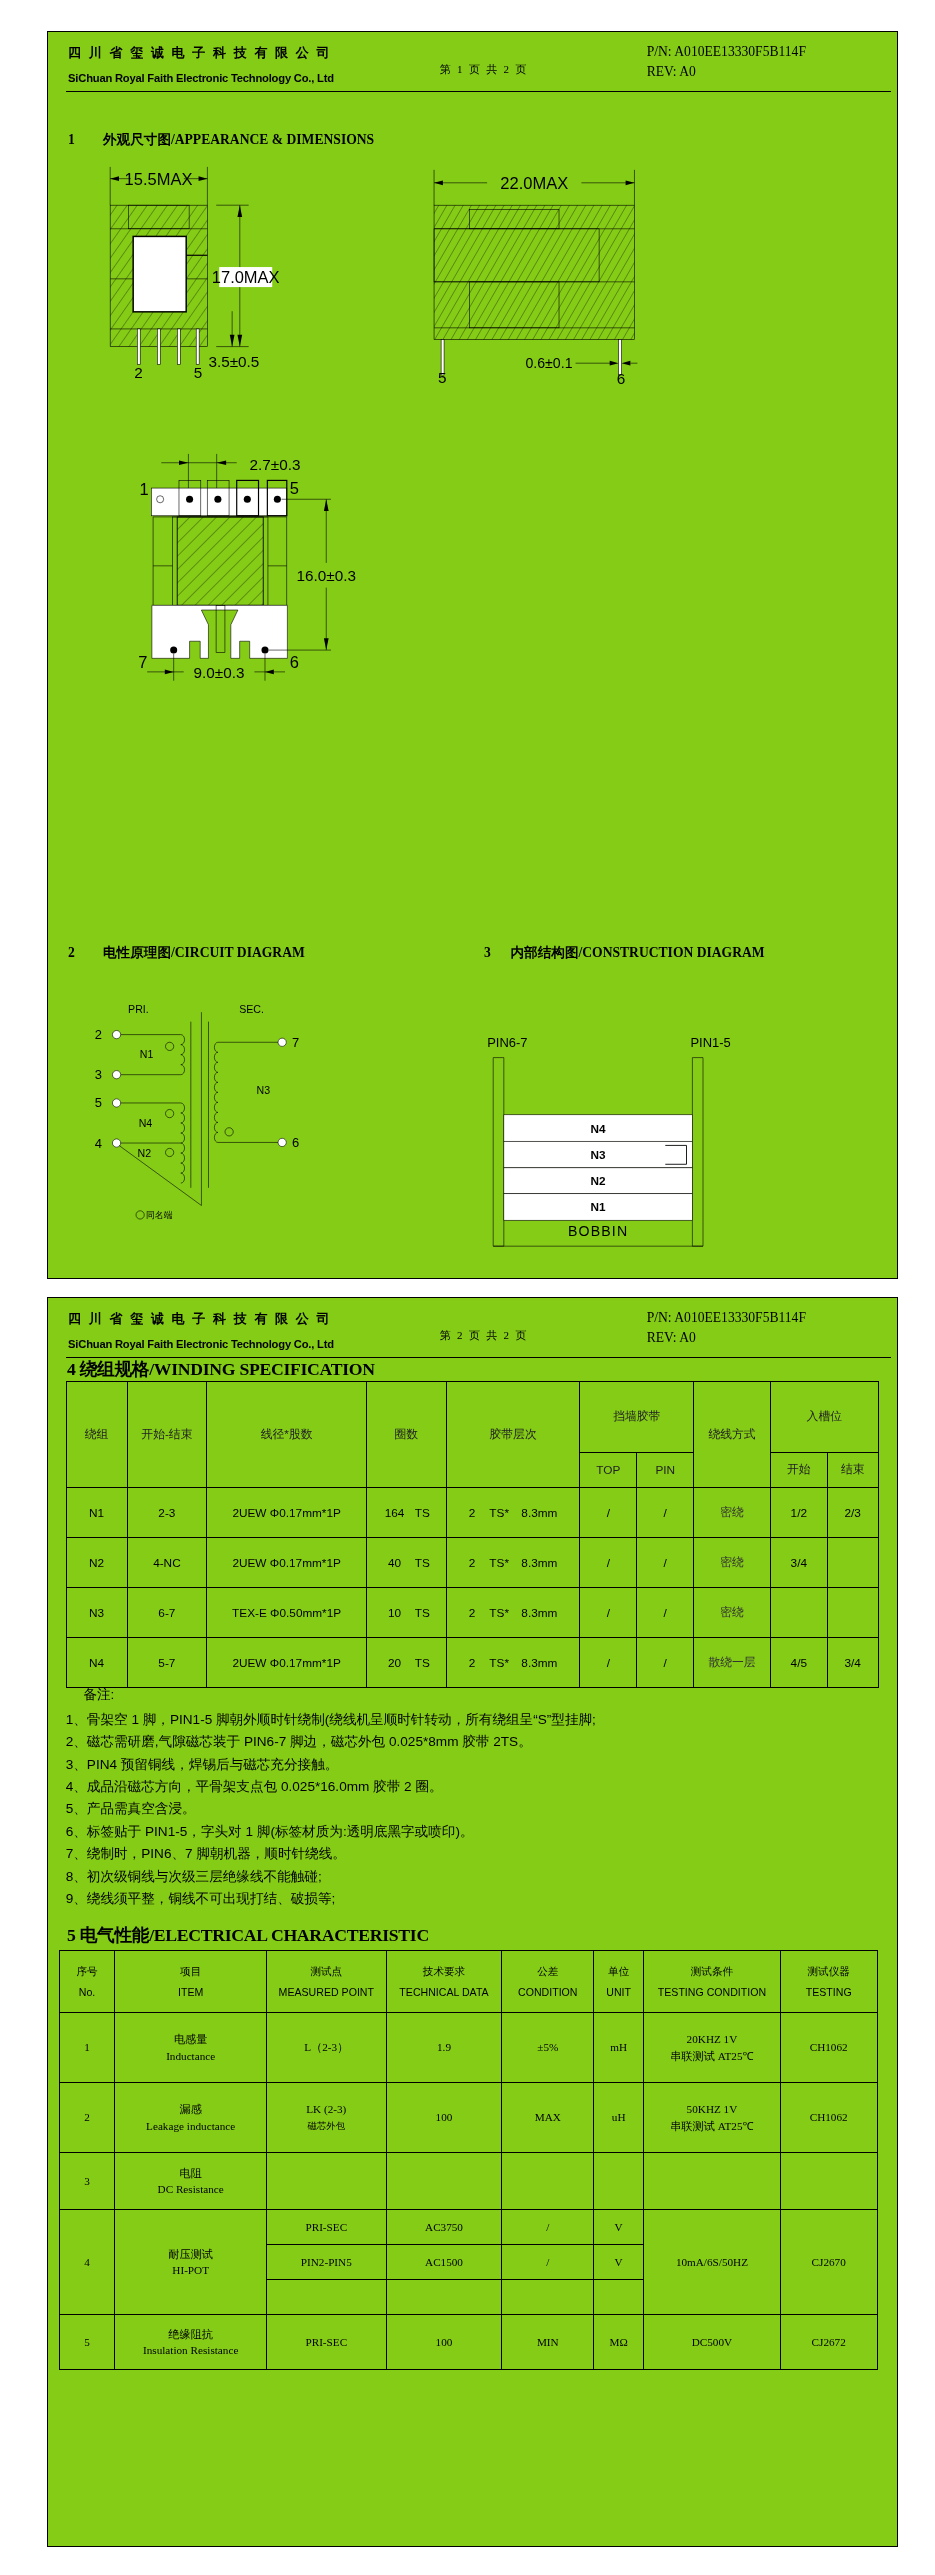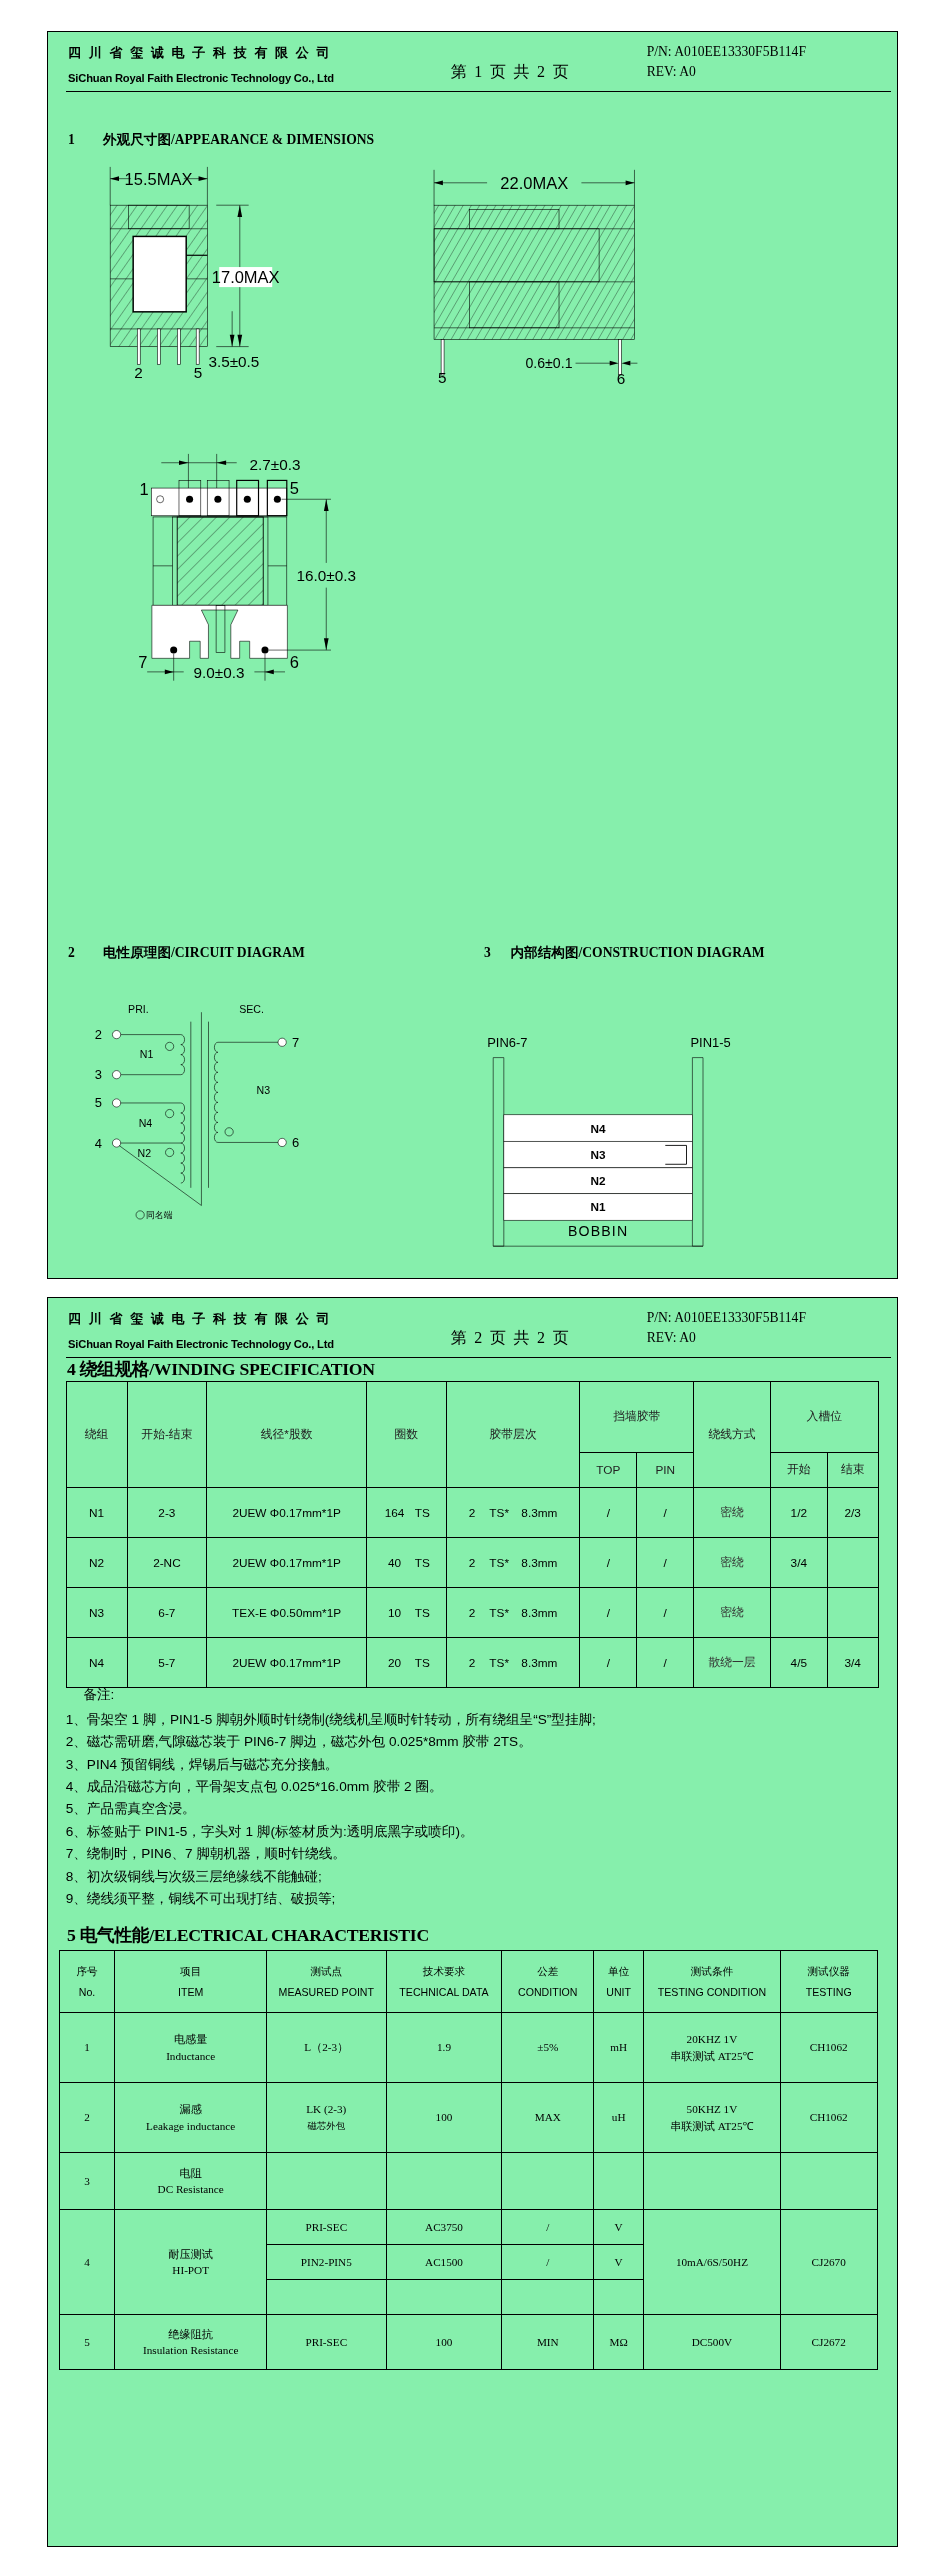--- a/index.html
+++ b/index.html
@@ -1,23 +1,23 @@
 <!DOCTYPE html>
 <html style="font-size:9.4px"><head>
 <meta charset="utf-8">
 <style>
   html, body { margin:0; padding:0; background:#ffffff; }
   body { width:935px; height:2576px; position:relative; font-family:"Liberation Serif", serif; color:#000; }
-  .page { position:absolute; left:47px; width:851px; border:0.9px solid #000; box-sizing:border-box; background:#86efac; }
+  .page { position:absolute; left:47px; width:851px; border:0.9px solid #000; box-sizing:border-box; background:#84cc16; }
   #page1 { top:31px; height:1248px; }
   #page2 { top:1297px; height:1250px; }
   .hdr { position:absolute; left:17.7px; right:5.9px; top:0; height:59px; border-bottom:1.8px solid #000; }
   .hdr-cn { position:absolute; left:2.4px; top:11.8px; font-family:"Liberation Serif", serif; font-weight:bold; font-size:13px; letter-spacing:7.7px; }
   .hdr-en { position:absolute; left:2.4px; top:40px; font-family:"Liberation Sans", sans-serif; font-weight:bold; font-size:11.2px; letter-spacing:-0.2px; }
-  .hdr-page { position:absolute; left:374px; top:29.5px; font-size:16px; letter-spacing:1.8px;margin-left:11px; }
+  .hdr-page { position:absolute; left:374px; top:29.5px; font-size:11px; letter-spacing:1.8px; }
   .hdr-pn { position:absolute; left:581px; top:11.8px; font-size:13.6px; }
   .hdr-rev { position:absolute; left:581px; top:32px; font-size:13.6px; }
   .sec-title { position:absolute; font-family:"Liberation Serif", serif; font-weight:bold; font-size:13.6px; white-space:nowrap; }
   .sec-title .num { display:inline-block; width:35px; }
   .big-title { font-size:17.7px; letter-spacing:-0.3px; }
   svg text { font-family:"Liberation Sans", sans-serif; }
   table.spec { position:absolute; border-collapse:collapse; font-family:"Liberation Sans", sans-serif; font-size:11.8px; }
   table.spec td, table.spec th { border:0.9px solid #000; text-align:center; font-weight:normal; padding:0; }
   table.spec th { color:#222; }
   .notes { position:absolute; left:17.7px; top:374px; font-family:"Liberation Sans", sans-serif; font-size:13.6px; line-height:22.4px; }
@@ -296,21 +296,21 @@
           <td><span style="display:inline-block;width:32px">164</span><span style="display:inline-block;width:23.6px">TS</span></td>
           <td><span style="display:inline-block;width:20.6px;text-align:left">2</span><span style="display:inline-block;width:32px;text-align:left">TS*</span><span>8.3mm</span></td>
           <td><span>/</span></td>
           <td><span>/</span></td>
           <td><span style="color:#333">密绕</span></td>
           <td><span>1/2</span></td>
           <td><span>2/3</span></td>
         </tr>
         <tr style="height: 50px;">
           <td><span>N2</span></td>
-          <td><span>2-NC</span></td>
+          <td><span>4-NC</span></td>
           <td><span>2UEW Φ0.17mm*1P</span></td>
           <td><span style="display:inline-block;width:32px">40</span><span style="display:inline-block;width:23.6px">TS</span></td>
           <td><span style="display:inline-block;width:20.6px;text-align:left">2</span><span style="display:inline-block;width:32px;text-align:left">TS*</span><span>8.3mm</span></td>
           <td><span>/</span></td>
           <td><span>/</span></td>
           <td><span style="color:#333">密绕</span></td>
           <td><span>3/4</span></td>
           <td><span></span></td>
         </tr>
         <tr style="height: 50px;">

